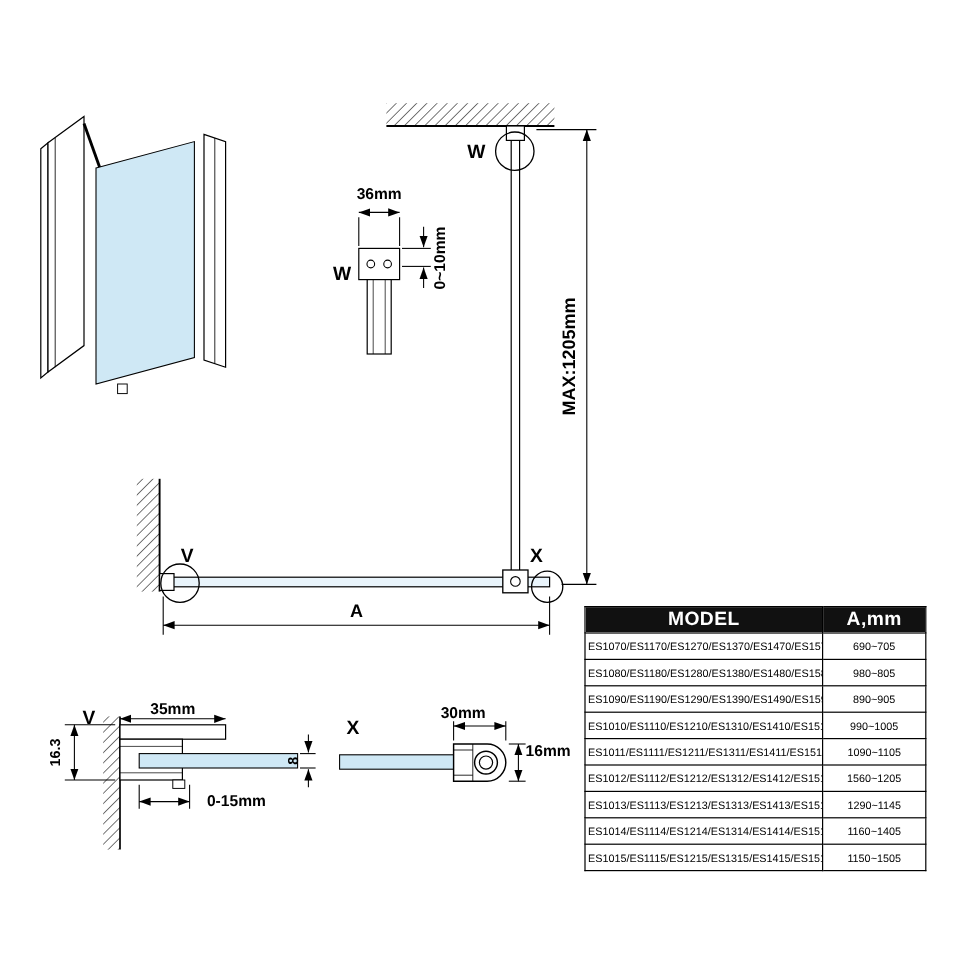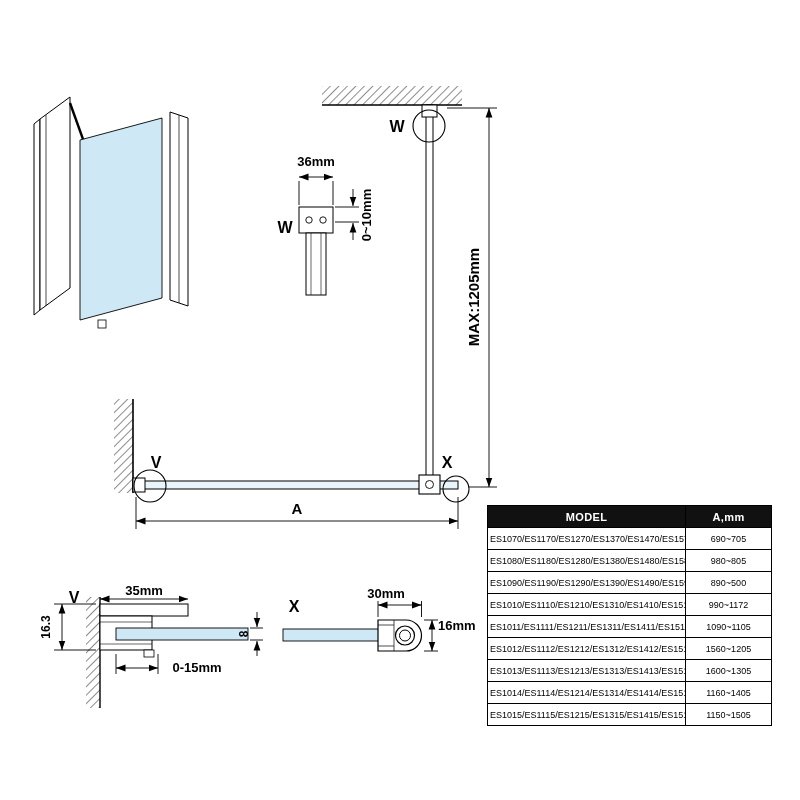--- a/index.html
+++ b/index.html
@@ -10,21 +10,21 @@
   svg text { font-family:"Liberation Sans", sans-serif; fill:#000; stroke:none; }
   .dim    { font-weight:bold; font-size:13px; }
   .dim-sm { font-weight:bold; font-size:12px; }
   .dim-lg { font-weight:bold; font-size:15px; }
   .marker-letter { font-weight:bold; font-size:16px; }
 
   .spec-table { position:absolute; left:487px; top:505px; width:284px;
                 border-collapse:collapse; table-layout:fixed; background:#fff; }
   .spec-table th, .spec-table td { border:1px solid #000; height:22px; text-align:center;
                 vertical-align:middle; padding:0 2px; overflow:hidden; white-space:nowrap; }
-  .spec-table th { background:#111; color:#fff; font-size:11px; font-weight:bold; letter-spacing:.4px; }
+  .spec-table th { background:#111; color:#fff; font-size:16px; font-weight:bold; letter-spacing:.4px; }
   .spec-table td { font-size:9px; color:#000; }
   .col-model { width:198px; } .col-a { width:86px; }
 </style>
 </head>
 <body>
 
 <div class="canvas">
 
 <svg class="drawing" width="800" height="800" viewBox="0 0 800 800">
   <defs>
@@ -177,37 +177,37 @@
     <tr>
       <td>ES1070/ES1170/ES1270/ES1370/ES1470/ES1570</td>
       <td>690~705</td>
     </tr>
     <tr>
       <td>ES1080/ES1180/ES1280/ES1380/ES1480/ES1580</td>
       <td>980~805</td>
     </tr>
     <tr>
       <td>ES1090/ES1190/ES1290/ES1390/ES1490/ES1590</td>
-      <td>890~500</td>
+      <td>890~905</td>
     </tr>
     <tr>
       <td>ES1010/ES1110/ES1210/ES1310/ES1410/ES1510</td>
-      <td>990~1172</td>
+      <td>990~1005</td>
     </tr>
     <tr>
       <td>ES1011/ES1111/ES1211/ES1311/ES1411/ES1511</td>
       <td>1090~1105</td>
     </tr>
     <tr>
       <td>ES1012/ES1112/ES1212/ES1312/ES1412/ES1512</td>
       <td>1560~1205</td>
     </tr>
     <tr>
       <td>ES1013/ES1113/ES1213/ES1313/ES1413/ES1513</td>
-      <td>1600~1305</td>
+      <td>1290~1145</td>
     </tr>
     <tr>
       <td>ES1014/ES1114/ES1214/ES1314/ES1414/ES1514</td>
       <td>1160~1405</td>
     </tr>
     <tr>
       <td>ES1015/ES1115/ES1215/ES1315/ES1415/ES1515</td>
       <td>1150~1505</td>
     </tr>
   </tbody>

